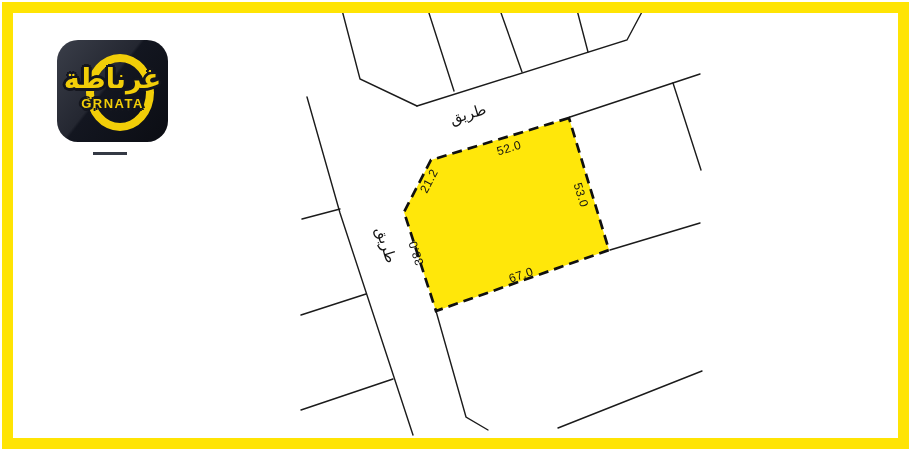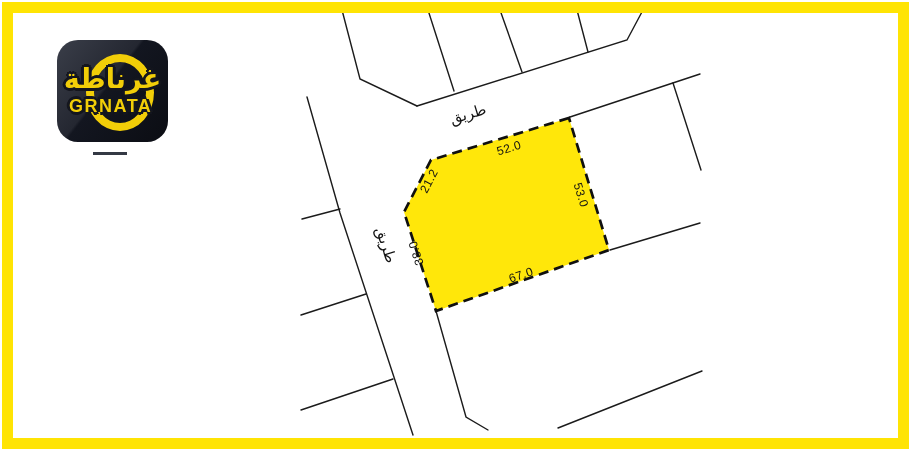--- a/index.html
+++ b/index.html
@@ -36,22 +36,23 @@
   .logo-arabic{
     position:absolute; left:0; top:22px; width:100%;
     text-align:center;
     font-family:"DejaVu Sans", sans-serif;
     font-size:27px; font-weight:bold; line-height:34px;
     color:#F2CE08;
     text-shadow:-3px 0 0 #14161e, 3px 0 0 #14161e, 0 -3px 0 #14161e, 0 3px 0 #14161e,
                 -2px -2px 0 #14161e, 2px 2px 0 #14161e, -2px 2px 0 #14161e, 2px -2px 0 #14161e;
   }
   .logo-latin{
-    position:absolute; left:12px; top:56px; width:100%;
-    font-size:18px; font-weight:bold; letter-spacing:1.5px;
+    position:absolute; left:0; top:56px; width:100%;
+    text-align:center;
+    font-size:13px; font-weight:bold; letter-spacing:1.5px;
     color:#F2CE08;
     text-shadow:-3px 0 0 #14161e, 3px 0 0 #14161e, 0 -3px 0 #14161e, 0 3px 0 #14161e,
                 -2px -2px 0 #14161e, 2px 2px 0 #14161e;
   }
   .logo-underline{
     position:absolute; left:93px; top:152px;
     width:34px; height:3px;
     background:#343944;
     z-index:6;
   }

